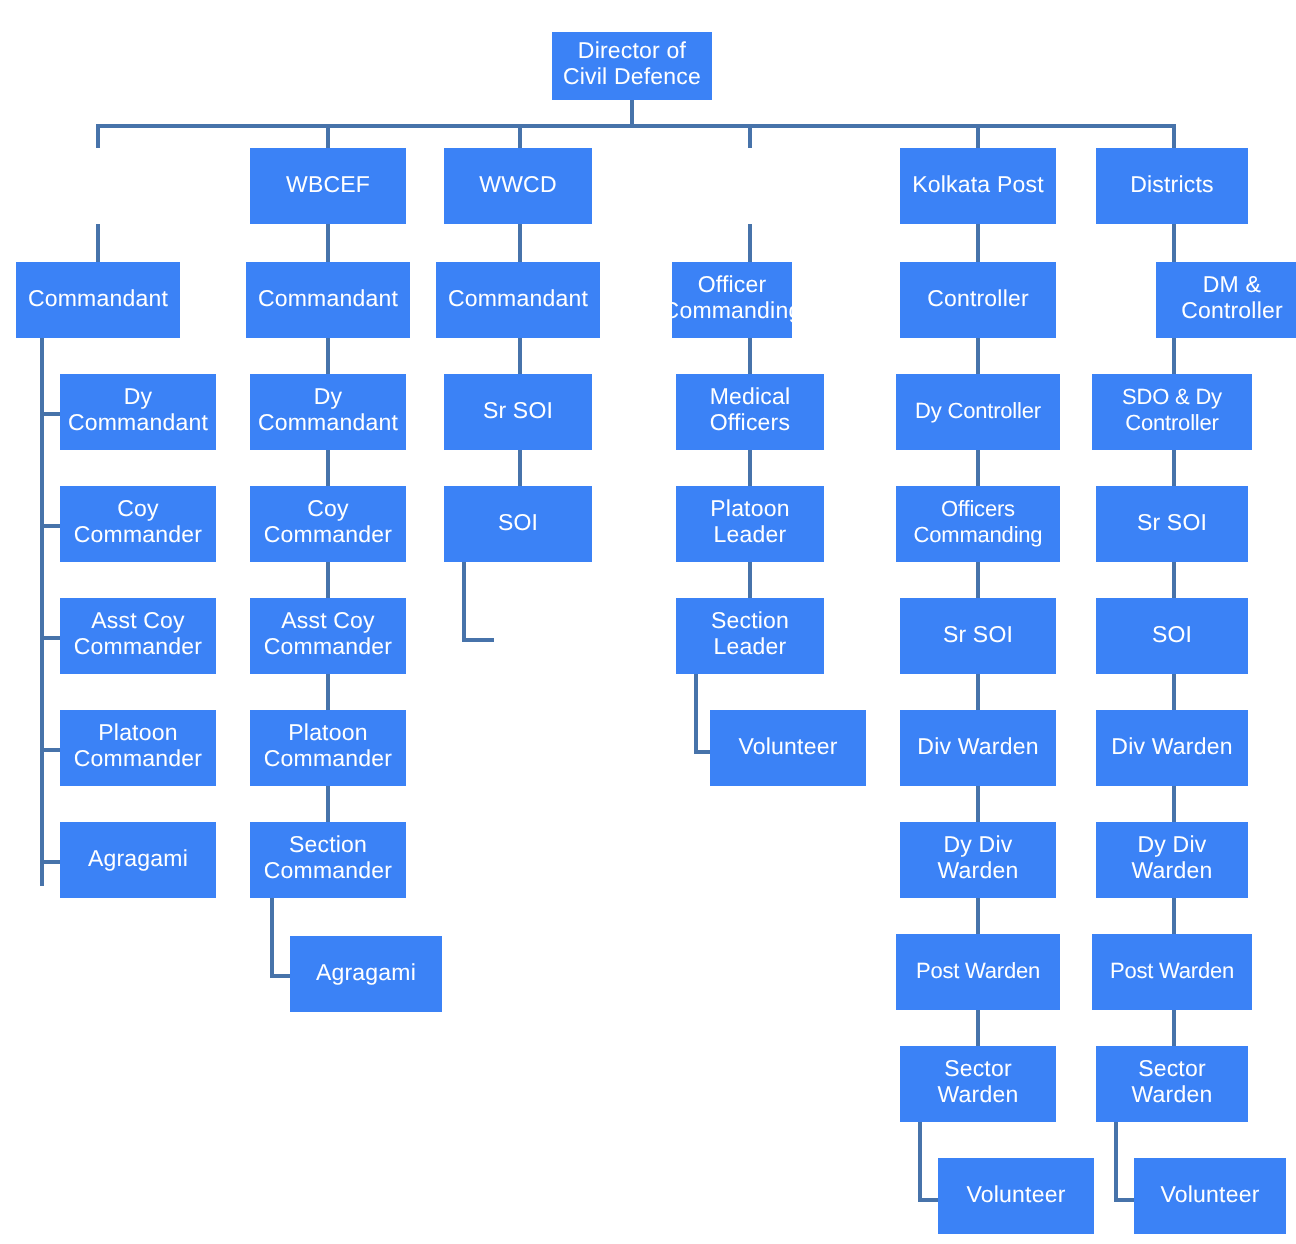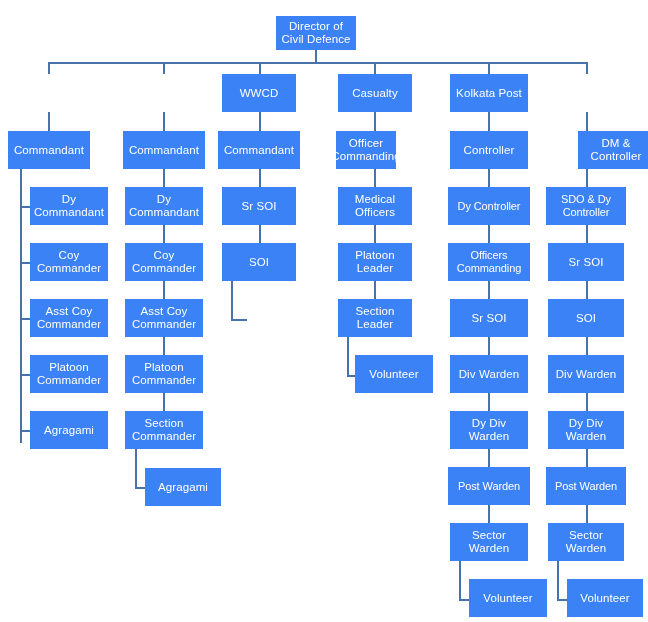--- a/index.html
+++ b/index.html
@@ -91,20 +91,21 @@
   <div class="node" style="left:30px; top:187px; width:78px; height:38px;">Dy
 Commandant</div>
   <div class="node" style="left:30px; top:243px; width:78px; height:38px;">Coy
 Commander</div>
   <div class="node" style="left:30px; top:299px; width:78px; height:38px;">Asst Coy
 Commander</div>
   <div class="node" style="left:30px; top:355px; width:78px; height:38px;">Platoon
 Commander</div>
   <div class="node" style="left:30px; top:411px; width:78px; height:38px;">Agragami</div>
 
+  <div class="node" style="left:125px; top:74px; width:78px; height:38px;">WBCEF</div>
   <div class="conn v" style="left:163px; top:112px; height:19px;"></div>
   <div class="node" style="left:123px; top:131px; width:82px; height:38px;">Commandant</div>
   <div class="conn v" style="left:163px; top:169px; height:18px;"></div>
   <div class="node" style="left:125px; top:187px; width:78px; height:38px;">Dy
 Commandant</div>
   <div class="conn v" style="left:163px; top:225px; height:18px;"></div>
   <div class="node" style="left:125px; top:243px; width:78px; height:38px;">Coy
 Commander</div>
   <div class="conn v" style="left:163px; top:281px; height:18px;"></div>
   <div class="node" style="left:125px; top:299px; width:78px; height:38px;">Asst Coy
@@ -120,21 +121,20 @@
 
   <div class="node" style="left:222px; top:74px; width:74px; height:38px;">WWCD</div>
   <div class="conn v" style="left:259px; top:112px; height:19px;"></div>
   <div class="node" style="left:218px; top:131px; width:82px; height:38px;">Commandant</div>
   <div class="conn v" style="left:259px; top:169px; height:18px;"></div>
   <div class="node" style="left:222px; top:187px; width:74px; height:38px;">Sr SOI</div>
   <div class="conn v" style="left:259px; top:225px; height:18px;"></div>
   <div class="node" style="left:222px; top:243px; width:74px; height:38px;">SOI</div>
   <div class="elbow" style="left:231px; top:281px; width:14px; height:38px;"></div>
 
-  <div class="node" style="left:338px; top:74px; width:74px; height:38px;">Casualty</div>
   <div class="conn v" style="left:374px; top:112px; height:19px;"></div>
   <div class="node" style="left:336px; top:131px; width:60px; height:38px;">Officer
 Commanding</div>
   <div class="conn v" style="left:374px; top:169px; height:18px;"></div>
   <div class="node" style="left:338px; top:187px; width:74px; height:38px;">Medical
 Officers</div>
   <div class="conn v" style="left:374px; top:225px; height:18px;"></div>
   <div class="node" style="left:338px; top:243px; width:74px; height:38px;">Platoon
 Leader</div>
   <div class="conn v" style="left:374px; top:281px; height:18px;"></div>
@@ -159,20 +159,21 @@
   <div class="node" style="left:450px; top:411px; width:78px; height:38px;">Dy Div
 Warden</div>
   <div class="conn v" style="left:488px; top:449px; height:18px;"></div>
   <div class="node tight" style="left:448px; top:467px; width:82px; height:38px;">Post Warden</div>
   <div class="conn v" style="left:488px; top:505px; height:18px;"></div>
   <div class="node" style="left:450px; top:523px; width:78px; height:38px;">Sector
 Warden</div>
   <div class="elbow" style="left:459px; top:561px; width:14px; height:38px;"></div>
   <div class="node" style="left:469px; top:579px; width:78px; height:38px;">Volunteer</div>
 
+  <div class="node" style="left:548px; top:74px; width:76px; height:38px;">Districts</div>
   <div class="conn v" style="left:586px; top:112px; height:19px;"></div>
   <div class="node" style="left:578px; top:131px; width:76px; height:38px;">DM &amp;
 Controller</div>
   <div class="conn v" style="left:586px; top:169px; height:18px;"></div>
   <div class="node tight" style="left:546px; top:187px; width:80px; height:38px;">SDO &amp; Dy
 Controller</div>
   <div class="conn v" style="left:586px; top:225px; height:18px;"></div>
   <div class="node" style="left:548px; top:243px; width:76px; height:38px;">Sr SOI</div>
   <div class="conn v" style="left:586px; top:281px; height:18px;"></div>
   <div class="node" style="left:548px; top:299px; width:76px; height:38px;">SOI</div>

